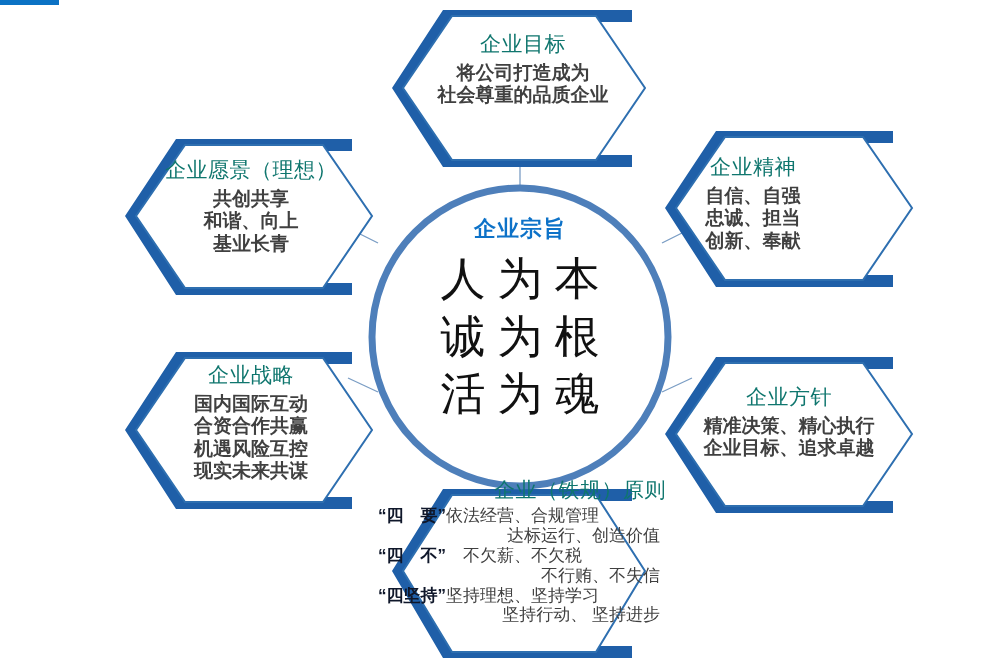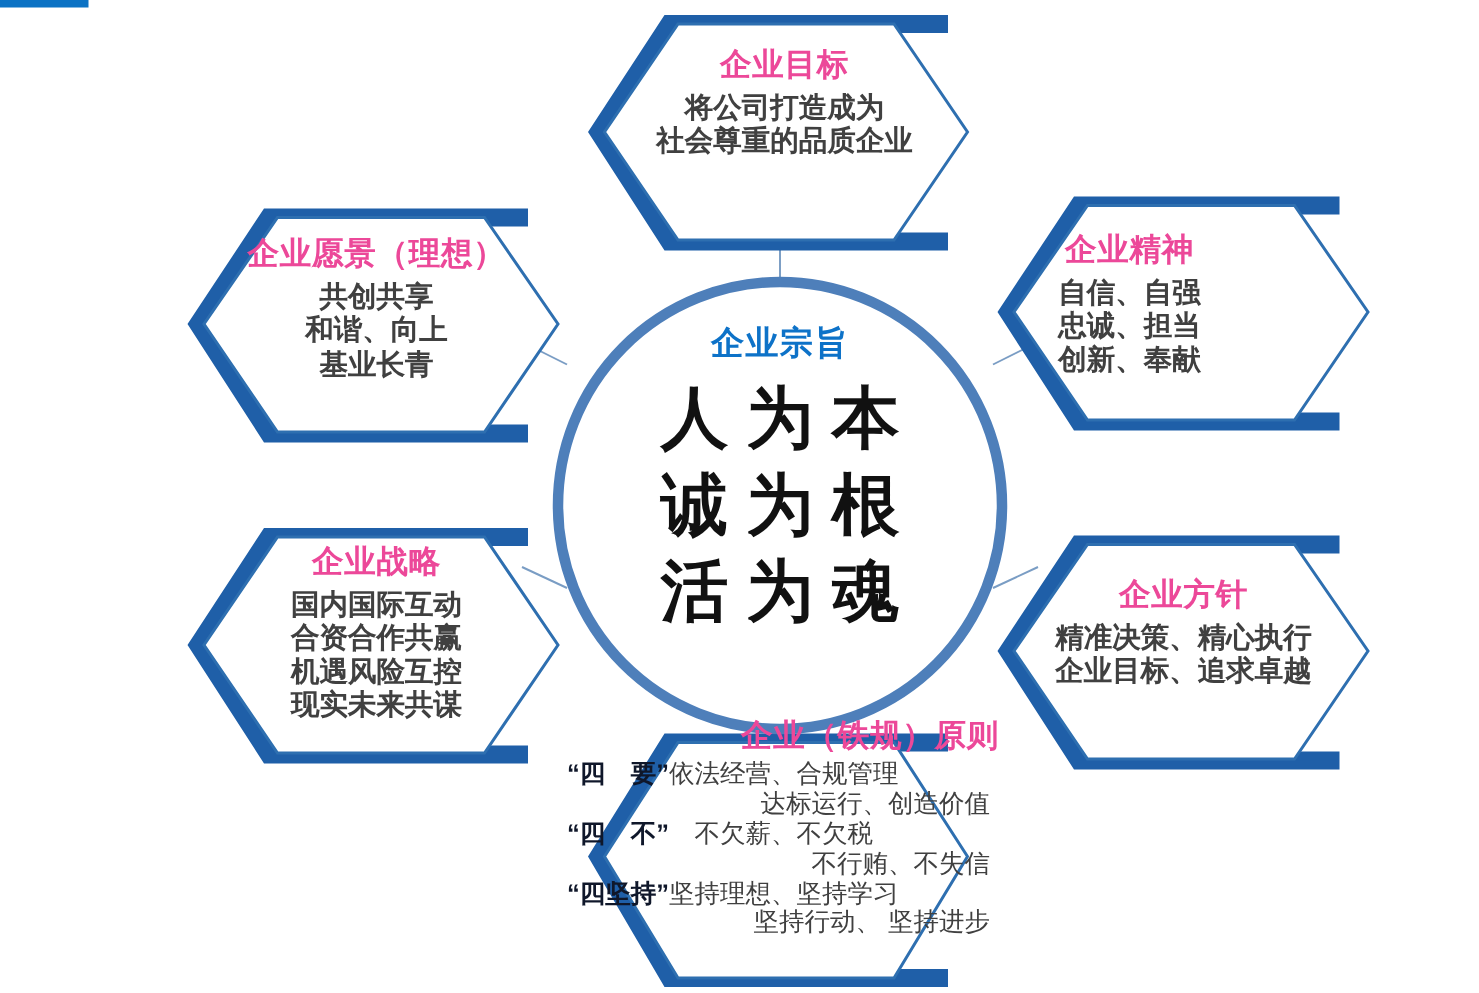--- a/index.html
+++ b/index.html
@@ -23,22 +23,22 @@
 
   
   .node-text{
     position:absolute;
     text-align:center;
     line-height:1.18;
     color:#404040;
     user-select:none;
   }
   .node-title{
-    color:#ec4899;
-    font-weight:bold;
+    color:#0f766e;
+    font-weight:normal;
     font-size:21px;
     letter-spacing:0.5px;
     margin-bottom:5px;
     white-space:nowrap;
   }
   .node-body{
     font-size:19px;
     color:#404040;
     white-space:nowrap;
   }
@@ -49,21 +49,21 @@
     position:absolute;
     left:372px;top:214px;width:296px;
     text-align:center;
   }
   .center-title{
     color:#0d72c8;font-weight:bold;font-size:22px;letter-spacing:1px;
   }
   .center-motto{
     margin-top:6px;
     font-family:"DejaVu Serif","Liberation Serif",serif;
-    font-weight:bold;
+    font-weight:normal;
     color:#111111;
     font-size:45px;
     line-height:1.28;
     letter-spacing:12px;
     text-indent:12px;
   }
 
   
   .principle{
     position:absolute;

